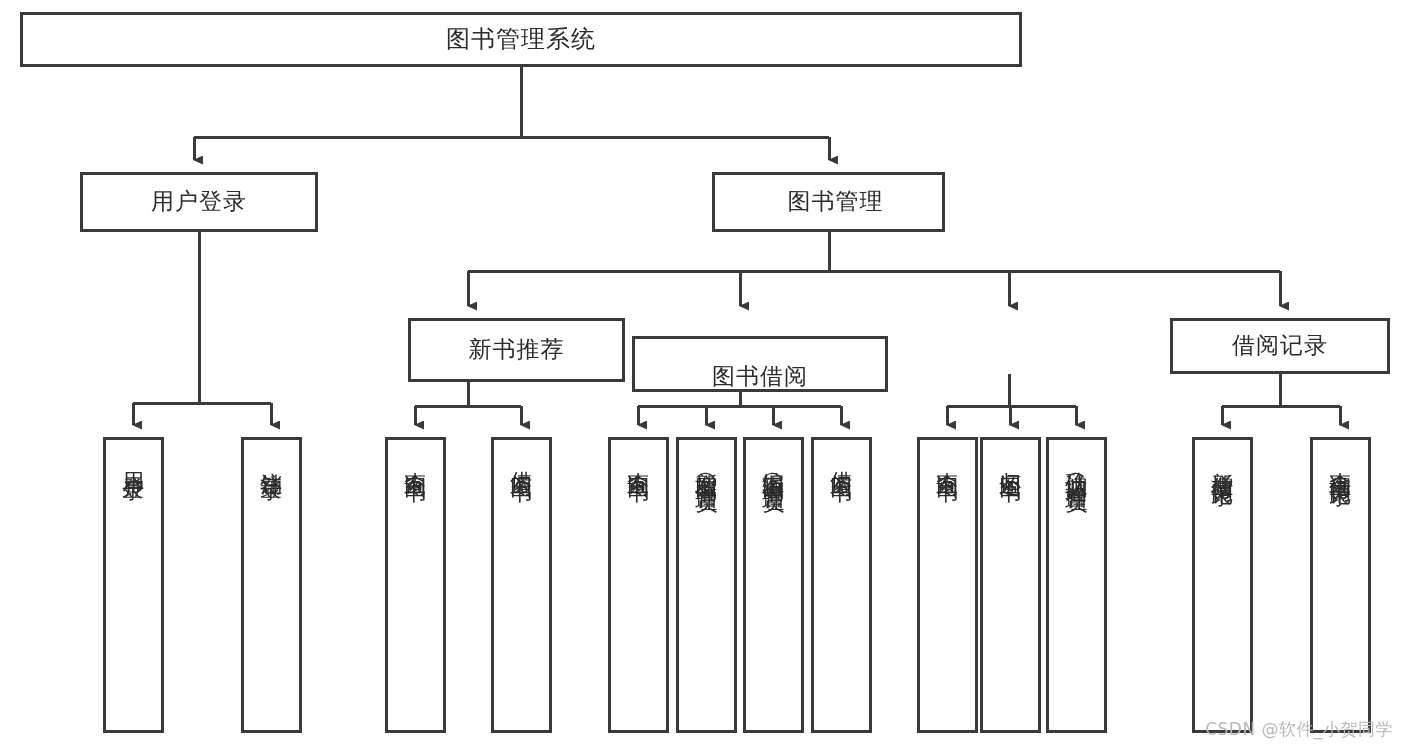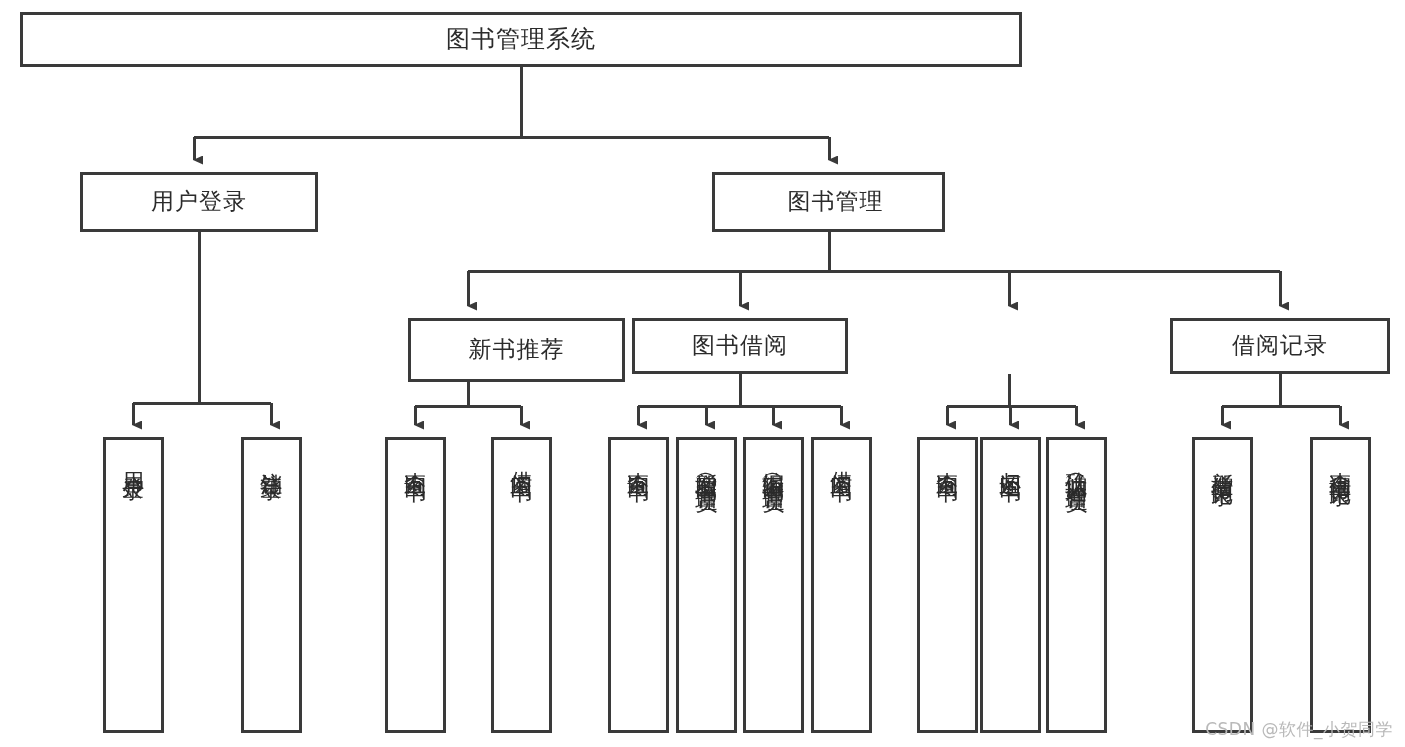--- a/index.html
+++ b/index.html
@@ -121,21 +121,21 @@
   <div class="node horizontal" style="left:80px;top:172px;width:238px;height:60px;">
     <span>用户登录</span>
   </div>
   <div class="node horizontal" style="left:712px;top:172px;width:233px;height:60px;padding-left:14px;">
     <span>图书管理</span>
   </div>
 
   <div class="node horizontal" style="left:360px;top:318px;width:217px;height:64px;margin-left:48px;">
     <span>新书推荐</span>
   </div>
-  <div class="node horizontal" style="left:632px;top:318px;width:216px;height:56px;">
+  <div class="node horizontal" style="left:632px;top:336px;width:256px;height:56px;align-items:flex-end;">
     <span>图书借阅</span>
   </div>
   <div class="node horizontal" style="left:1170px;top:318px;width:220px;height:56px;">
     <span>借阅记录</span>
   </div>
 
   <div class="node leaf" style="left:103px;top:437px;width:61px;height:296px;">
     <span class="leaf-label">用户登录</span>
   </div>
   <div class="node leaf" style="left:241px;top:437px;width:61px;height:296px;">

